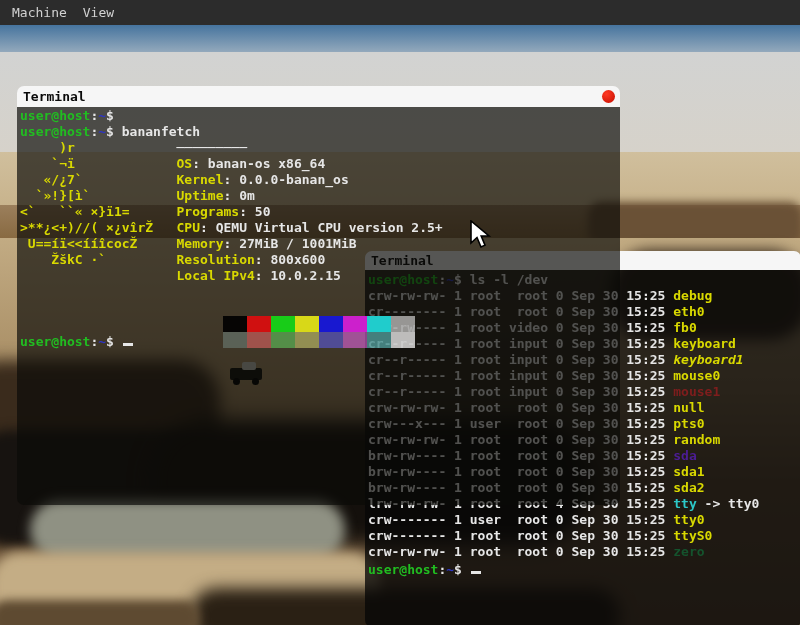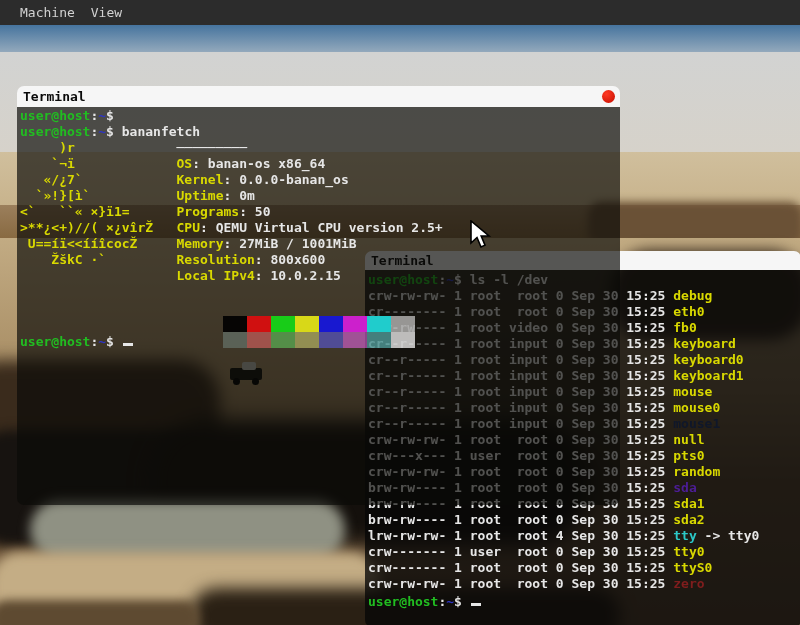--- a/index.html
+++ b/index.html
@@ -24,21 +24,21 @@
   #bottom-ledge{left:-10px;top:600px;width:210px;height:35px;background:#5e4a31;border-radius:20px;filter:blur(5px)}
   
   #truck{left:228px;top:356px;width:36px;height:30px}
   #truck .body{position:absolute;left:2px;top:12px;width:32px;height:12px;background:#15140f;border-radius:2px}
   #truck .roof{position:absolute;left:14px;top:6px;width:14px;height:8px;background:#c9c9c2;border-radius:2px}
   #truck .wheel{position:absolute;top:22px;width:7px;height:7px;background:#000;border-radius:50%}
   
   #menubar{position:absolute;left:0;top:0;width:800px;height:25px;background:#2c2c2c;z-index:40;
            display:flex;align-items:center;color:#d2d2d2;font:13px/25px "DejaVu Sans Mono",monospace}
   .menu-item{padding:0 8px;height:25px;cursor:default}
-  .menu-item:first-child{margin-left:12px}
+  .menu-item:first-child{margin-left:4px}
   
   .window{position:absolute;border-radius:7px;overflow:hidden}
   #term2{left:365px;top:251px;width:436px;height:376px;z-index:10}
   #term1{left:17px;top:86px;width:603px;height:419px;z-index:20}
   .titlebar{background:#f6f6f6;color:#0a0a0a;font:bold 13px/20px "DejaVu Sans Mono",monospace;
             padding:0 6px;position:relative}
   #term1 .titlebar{height:21px;line-height:21px}
   #term2 .titlebar{height:19px;line-height:19px}
   .close-btn{position:absolute;right:5px;top:50%;margin-top:-6.5px;width:13px;height:13px;border-radius:50%;
              background:radial-gradient(circle at 35% 30%,#ff3a24,#c50d00);cursor:pointer}
@@ -92,35 +92,33 @@
 <div class="window" id="term2">
   <div class="titlebar">
     <span>Terminal</span>
   </div>
   <div class="content">
     <div class="tline"><span class="green">user@host</span><span class="white">:</span><span class="blue">~</span><span class="white">$</span><span class="white"> ls -l /dev</span></div>
     <div class="tline"><span class="white">crw-rw-rw- 1 root  root 0 Sep 30 15:25 </span><span style="color: rgb(217, 217, 0); margin-top: 12px;">debug</span><span class="white"></span></div>
     <div class="tline"><span class="white">cr-------- 1 root  root 0 Sep 30 15:25 </span><span style="color: rgb(217, 217, 0);">eth0</span><span class="white"></span></div>
     <div class="tline"><span class="white">crw-rw---- 1 root video 0 Sep 30 15:25 </span><span style="color: rgb(217, 217, 0);">fb0</span><span class="white"></span></div>
     <div class="tline"><span class="white">cr--r----- 1 root input 0 Sep 30 15:25 </span><span style="color: rgb(217, 217, 0);">keyboard</span><span class="white"></span></div>
-    <div class="tline"><span class="white">cr--r----- 1 root input 0 Sep 30 15:25 </span><span style="color: rgb(217, 217, 0);">keyboard0</span><span class="white"></span></div>
-    <div class="tline"><span class="white">cr--r----- 1 root input 0 Sep 30 15:25 </span><span style="color: rgb(217, 217, 0);">keyboard1</span><span class="white"></span></div>
-    <div class="tline"><span class="white">cr--r----- 1 root input 0 Sep 30 15:25 </span><span style="color: rgb(217, 217, 0);">mouse</span><span class="white"></span></div>
+    <div class="tline"><span class="white">cr--r----- 1 root input 0 Sep 30 15:25 </span><span style="color: rgb(217, 217, 0); font-style: italic;">keyboard1</span><span class="white"></span></div>
     <div class="tline"><span class="white">cr--r----- 1 root input 0 Sep 30 15:25 </span><span style="color: rgb(217, 217, 0);">mouse0</span><span class="white"></span></div>
-    <div class="tline"><span class="white">cr--r----- 1 root input 0 Sep 30 15:25 </span><span style="color: #0f172a;">mouse1</span><span class="white"></span></div>
+    <div class="tline"><span class="white">cr--r----- 1 root input 0 Sep 30 15:25 </span><span style="color: #7f1d1d;">mouse1</span><span class="white"></span></div>
     <div class="tline"><span class="white">crw-rw-rw- 1 root  root 0 Sep 30 15:25 </span><span style="color: rgb(217, 217, 0);">null</span><span class="white"></span></div>
     <div class="tline"><span class="white">crw---x--- 1 user  root 0 Sep 30 15:25 </span><span style="color: rgb(217, 217, 0);">pts0</span><span class="white"></span></div>
     <div class="tline"><span class="white">crw-rw-rw- 1 root  root 0 Sep 30 15:25 </span><span style="color: rgb(217, 217, 0);">random</span><span class="white"></span></div>
     <div class="tline"><span class="white">brw-rw---- 1 root  root 0 Sep 30 15:25 </span><span style="color: #4c1d95;">sda</span><span class="white"></span></div>
     <div class="tline"><span class="white">brw-rw---- 1 root  root 0 Sep 30 15:25 </span><span style="color: rgb(217, 217, 0); text-align: right;">sda1</span><span class="white"></span></div>
     <div class="tline"><span class="white">brw-rw---- 1 root  root 0 Sep 30 15:25 </span><span style="color: rgb(217, 217, 0);">sda2</span><span class="white"></span></div>
     <div class="tline"><span class="white">lrw-rw-rw- 1 root  root 4 Sep 30 15:25 </span><span style="color: rgb(44, 200, 200);">tty</span><span class="white"> -&gt; tty0</span></div>
     <div class="tline"><span class="white">crw------- 1 user  root 0 Sep 30 15:25 </span><span style="color: rgb(217, 217, 0); margin-top: 12px;">tty0</span><span class="white"></span></div>
     <div class="tline"><span class="white">crw------- 1 root  root 0 Sep 30 15:25 </span><span style="color: rgb(217, 217, 0);">ttyS0</span><span class="white"></span></div>
-    <div class="tline"><span class="white">crw-rw-rw- 1 root  root 0 Sep 30 15:25 </span><span style="color: #7f1d1d;">zero</span><span class="white"></span></div>
+    <div class="tline"><span class="white">crw-rw-rw- 1 root  root 0 Sep 30 15:25 </span><span style="color: #14532d;">zero</span><span class="white"></span></div>
     <div class="tline"><span class="green">user@host</span><span class="white">:</span><span class="blue">~</span><span class="white">$</span><span class="cursor"></span></div>
   </div>
 </div>
 
 <div class="window" id="term1">
   <div class="titlebar">
     <span>Terminal</span>
     <span class="close-btn"></span>
   </div>
   <div class="content">

